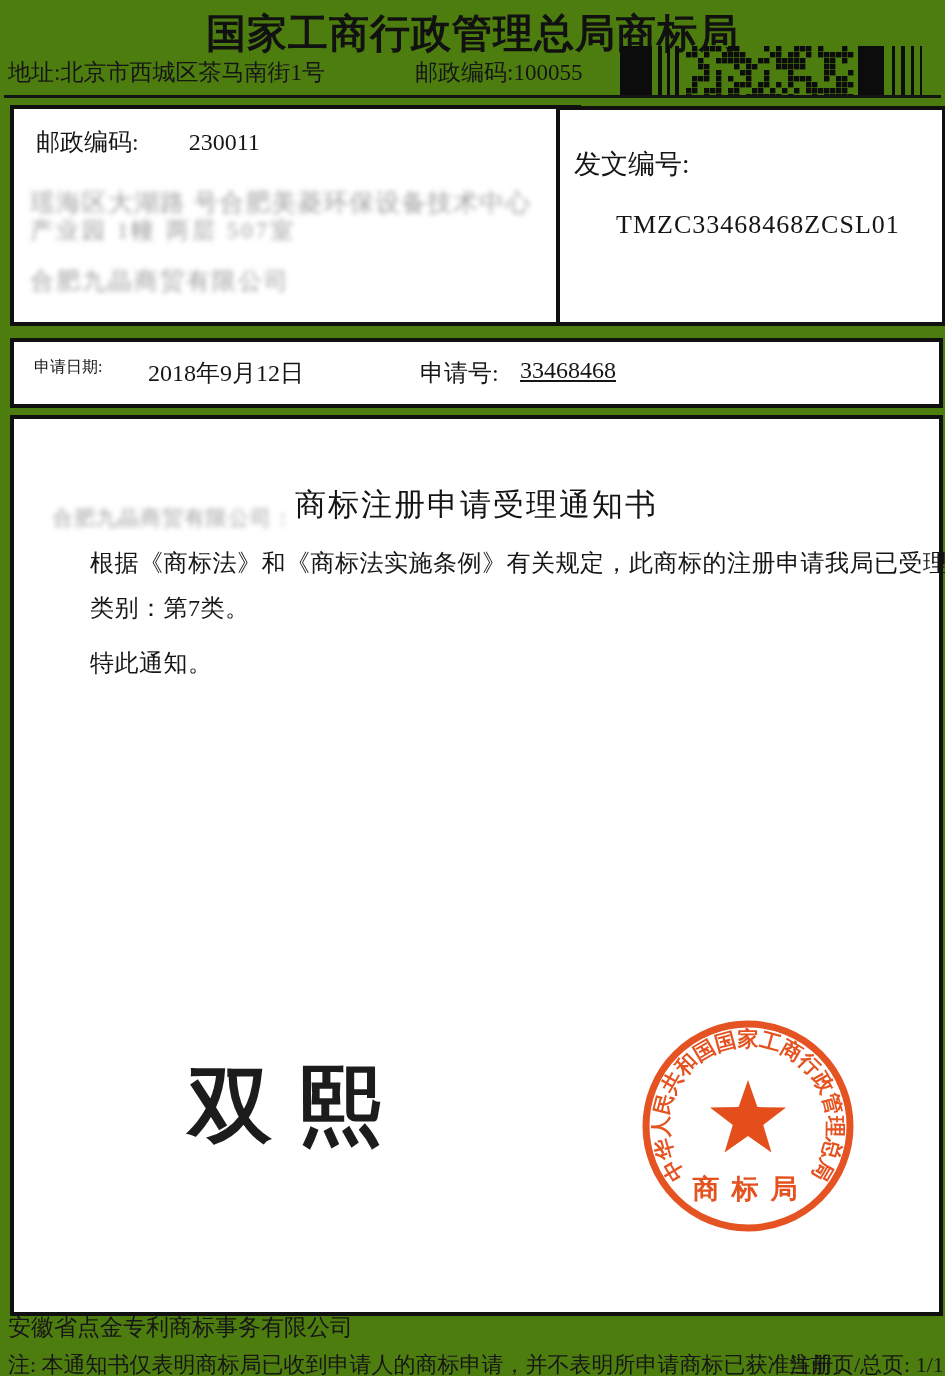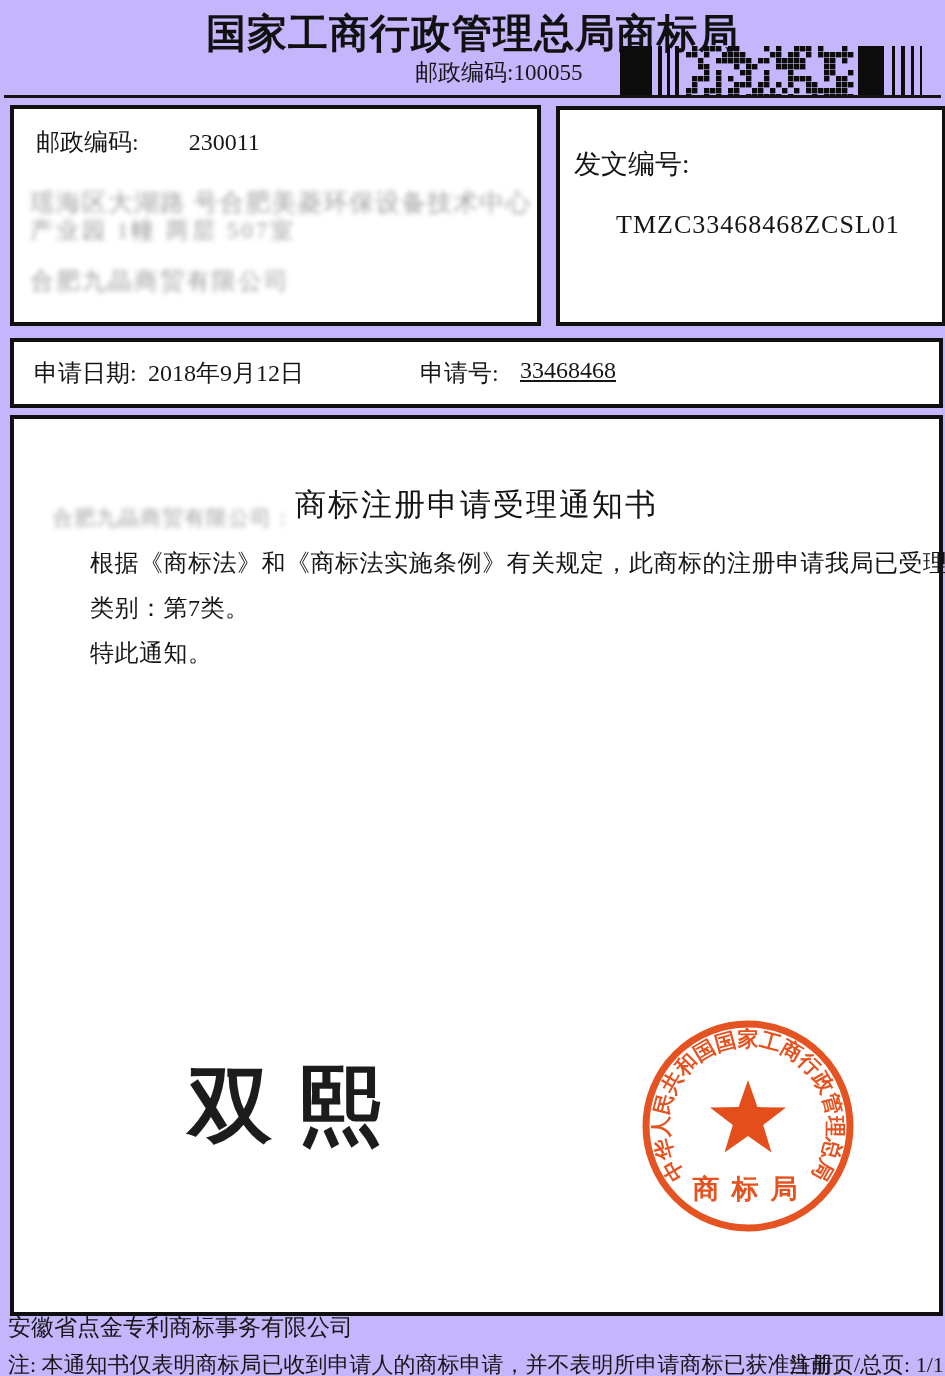--- a/index.html
+++ b/index.html
@@ -1,67 +1,68 @@
 <!DOCTYPE html>
 <html lang="zh"><head>
 <meta charset="utf-8">
 <style>
   html,body{margin:0;padding:0;background:#ffffff;}
   .page{
-    position:relative;width:945px;height:1376px;background:#c4b5fd;
+    position:relative;width:945px;height:1376px;background:#4d7c0f;
     font-family:"Liberation Serif","DejaVu Serif",serif;color:#161616;overflow:hidden;
   }
   .doc-title{
     position:absolute;top:6px;left:0;right:0;text-align:center;
     font-size:40px;font-weight:bold;letter-spacing:1px;color:#111;
   }
   .hdr-address{position:absolute;left:8px;top:57px;font-size:23px;}
   .hdr-postal{position:absolute;left:415px;top:57px;font-size:23px;text-align:right;}
   .barcode{position:absolute;left:620px;top:46px;}
   .hdr-rule{position:absolute;left:4px;top:95px;width:937px;height:3px;background:#141414;}
   .box{position:absolute;border:4px solid #101010;background:#fff;}
-  .recipient-box{left:10px;top:105px;width:523px;height:213px;}
+  .recipient-box{left:10px;top:105px;width:523px;height:213px;padding-left:40px;}
   .docnum-box{left:556px;top:106px;width:382px;height:212px;}
   .appinfo-box{left:10px;top:338px;width:925px;height:62px;}
   .main-box{left:10px;top:415px;width:925px;height:893px;}
   .postal-row{position:absolute;left:22px;top:17px;font-size:24px;}
   .postal-row .val{margin-left:50px;}
   .blurred{color:#9f9f9f;filter:blur(2.6px);white-space:nowrap;}
   .blur1{position:absolute;left:16px;top:77px;font-size:25px;letter-spacing:1px;}
   .blur2{position:absolute;left:16px;top:106px;font-size:23px;letter-spacing:3px;}
   .blur3{position:absolute;left:16px;top:156px;font-size:24px;letter-spacing:2px;}
   .docnum-label{position:absolute;left:14px;top:36px;font-size:27px;}
   .docnum-value{position:absolute;left:56px;top:100px;font-size:26px;letter-spacing:1px;}
-  .app-date-label{position:absolute;left:20px;top:15px;font-size:24px;}
+  .app-date-label{position:absolute;left:20px;top:15px;font-size:16px;}
   .app-date-value{position:absolute;left:134px;top:15px;font-size:24px;}
   .app-no-label{position:absolute;left:406px;top:15px;font-size:24px;}
   .app-no-value{position:absolute;left:506px;top:15px;font-size:24px;text-decoration:underline;}
   .notice-title{position:absolute;left:0;right:0;top:29px;text-align:center;font-size:31px;letter-spacing:2px;color:#151515;margin-top:36px;}
   .addressee{position:absolute;left:38px;top:85px;font-size:21px;letter-spacing:1px;}
   .body-p{position:absolute;left:76px;font-size:24px;letter-spacing:0.5px;white-space:nowrap;}
   .p1{top:128px;}
   .p2{top:173px;}
-  .p3{top:218px;text-align:right;}
+  .p3{top:228px;text-align:right;}
   .trademark{
     position:absolute;left:146px;top:630px;
     font-family:"Liberation Sans","DejaVu Sans",sans-serif;
     font-size:84px;font-weight:900;letter-spacing:26px;color:#1c1c1c;margin-left:28px;
   }
   .seal{position:absolute;left:624px;top:597px;width:220px;height:220px;}
   .seal-date{position:absolute;left:660px;top:700px;font-size:25px;color:#2b2b2b;letter-spacing:1px;z-index:3;}
   .agent-line{position:absolute;left:8px;top:1312px;font-size:23px;}
   .footer-note{position:absolute;left:8px;top:1350px;font-size:22px;}
   .footer-page{position:absolute;left:788px;top:1350px;font-size:22px;}
 </style>
 </head>
 <body>
 
 <div class="page">
 
   <div class="doc-title">国家工商行政管理总局商标局</div>
+  <div class="hdr-address">地址:北京市西城区茶马南街1号</div>
   <div class="hdr-postal">邮政编码:100055</div>
   <svg class="barcode" width="316" height="50" viewBox="0 0 316 50" fill="#0c0c0c">
       <rect x="0" y="0" width="32" height="50"></rect>
       <rect x="38" y="0" width="4" height="50"></rect>
       <rect x="47" y="0" width="3" height="50"></rect>
       <rect x="55" y="0" width="4" height="50"></rect>
       <rect x="66" y="6" width="5.4" height="5.4"></rect>
       <rect x="66" y="42" width="5.4" height="5.4"></rect>
       <rect x="66" y="48" width="5.4" height="5.4"></rect>
       <rect x="72" y="0" width="5.4" height="5.4"></rect>

